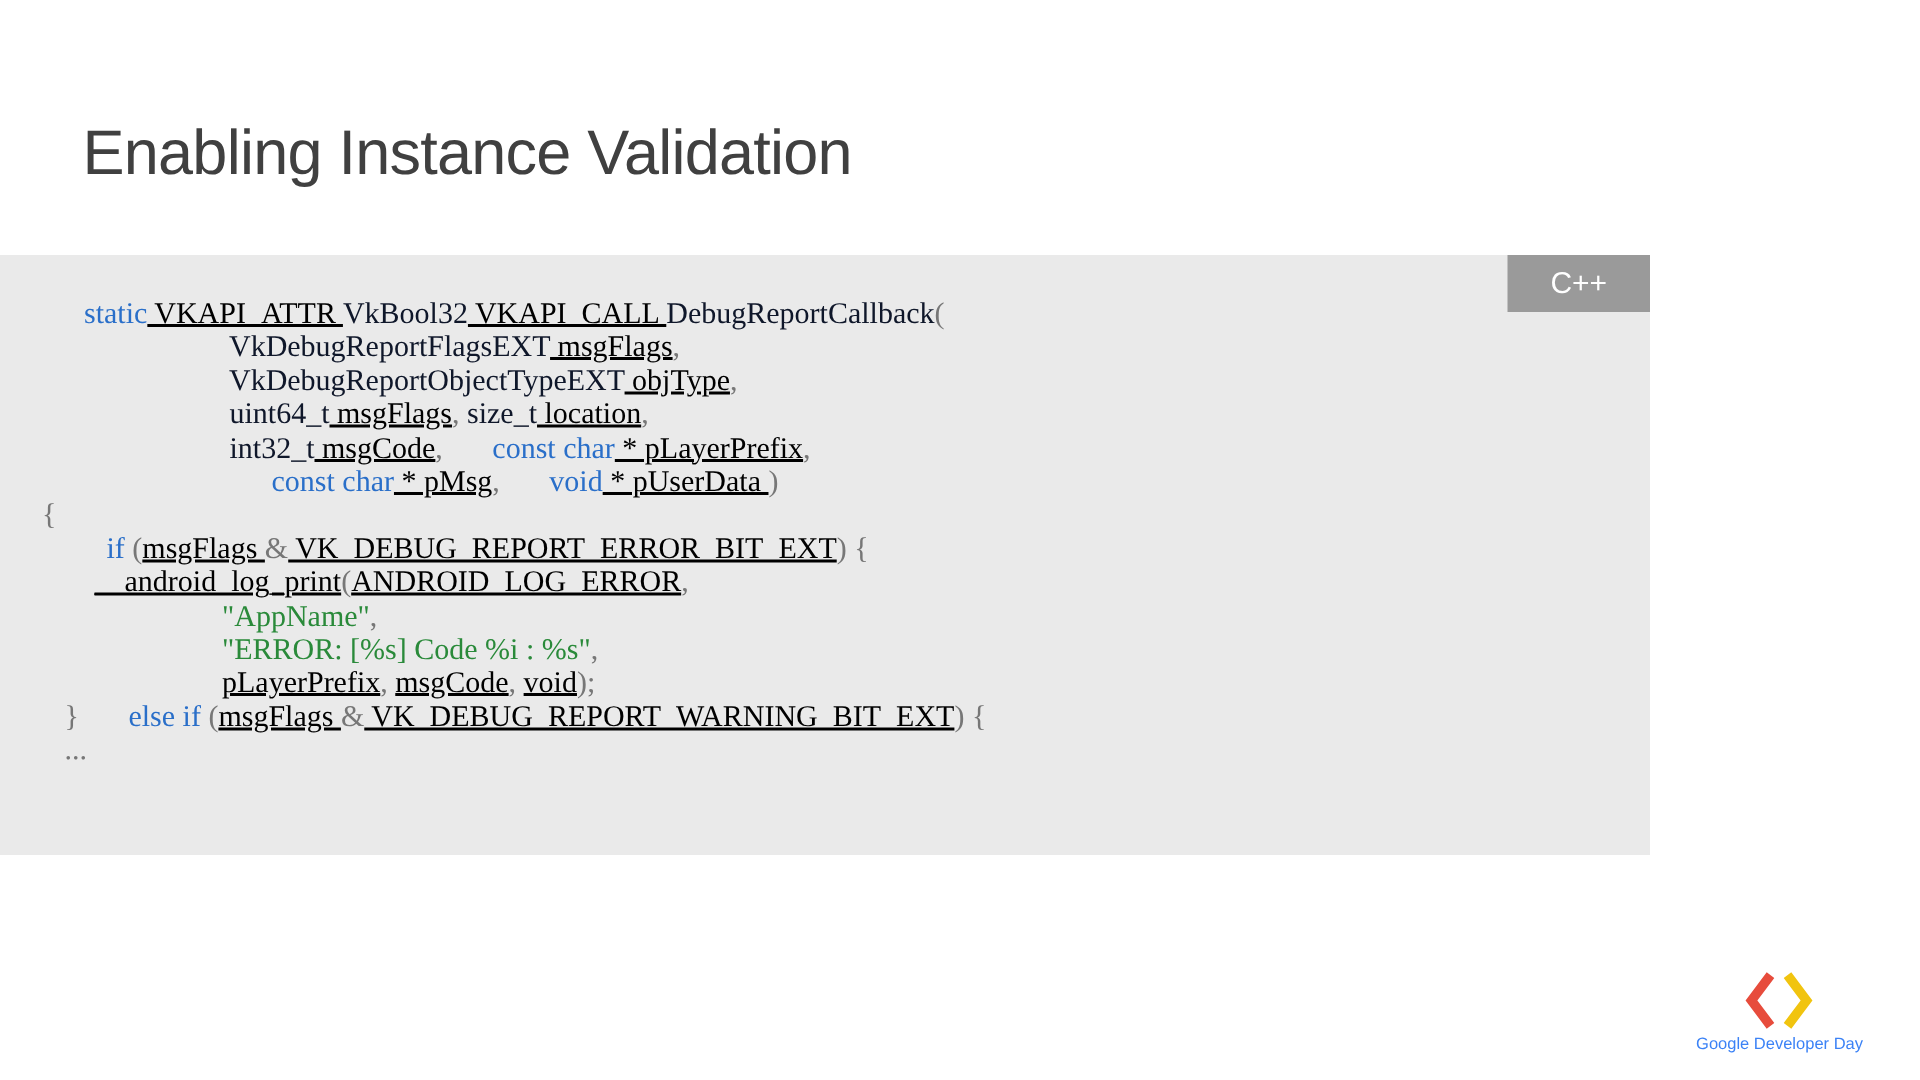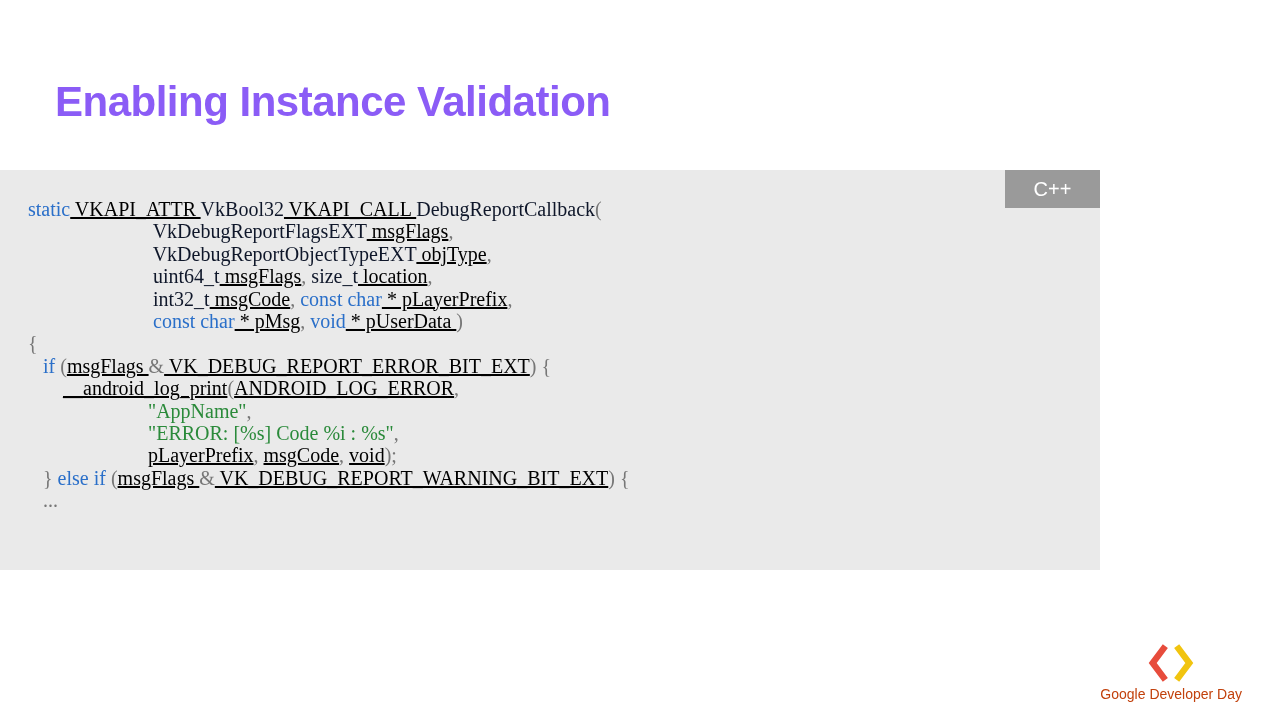--- a/index.html
+++ b/index.html
@@ -9,22 +9,22 @@
     background: #ffffff;
     font-family: Arial, Helvetica, sans-serif;
     position: relative;
     overflow: hidden;
   }
   .title {
     position: absolute;
     top: 78px;
     left: 55px;
     font-size: 42px;
-    font-weight: 700;
-    color: #8b5cf6;
+    font-weight: 400;
+    color: #404040;
     letter-spacing: -0.5px;
     text-align: right;
   }
   .code-block {
     position: absolute;
     top: 170px;
     left: 0;
     width: 1100px;
     height: 400px;
     background: #eaeaea;
@@ -42,42 +42,42 @@
     display: flex;
     align-items: center;
     justify-content: center;
   }
   pre {
     font-family: "Times New Roman", Times, serif;
     font-size: 20px;
     line-height: 1.12;
     white-space: pre;
   }
-  .kw   { color: #2a6fc9; }   
+  .kw   { color: #2a6fc9; margin-left: 28px; }   
   .type { color: #0f172a; }   
   .id   { color: #000000; text-decoration: underline; }   
   .pun  { color: #777777; }   
   .str  { color: #2a8a3a; }   
   .footer-logo {
     position: absolute;
     right: 38px;
     bottom: 18px;
     text-align: center;
   }
   .chevrons {
     display: flex;
     justify-content: center;
     gap: 2px;
     margin-bottom: 4px;
   }
   .chev { width: 22px; height: 38px; position: relative; }
   .chev svg { width: 100%; height: 100%; }
   .footer-text {
-    font-size: 14px;
-    color: #c2410c;
+    font-size: 11px;
+    color: #3b82f6;
   }
 </style>
 </head>
 <body>
 
 <div class="title">Enabling Instance Validation</div>
 
 <div class="code-block">
 <pre><span class="kw">static</span><span class="id"> VKAPI_ATTR </span><span class="type">VkBool32</span><span class="id"> VKAPI_CALL </span><span class="type">DebugReportCallback</span><span class="pun">(</span>
                          <span class="type">VkDebugReportFlagsEXT</span><span class="id"> msgFlags</span><span class="pun">,</span>

